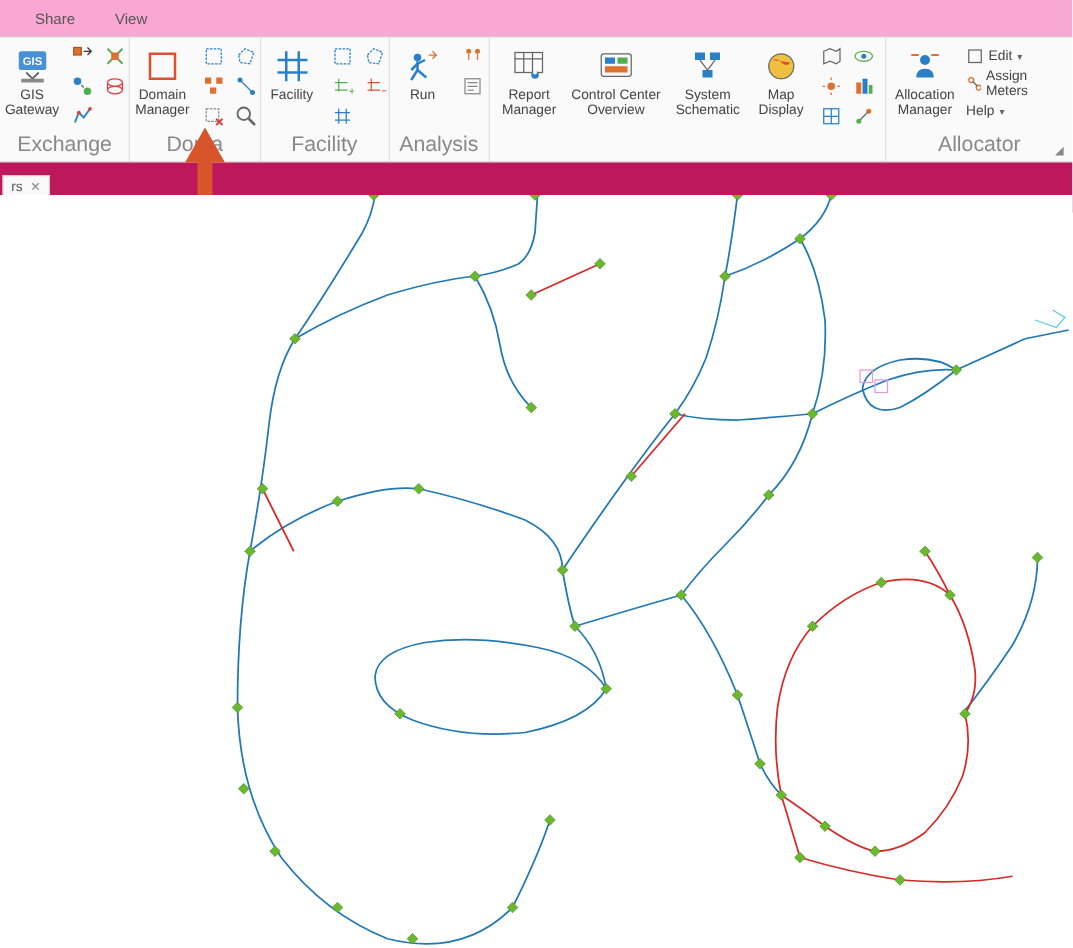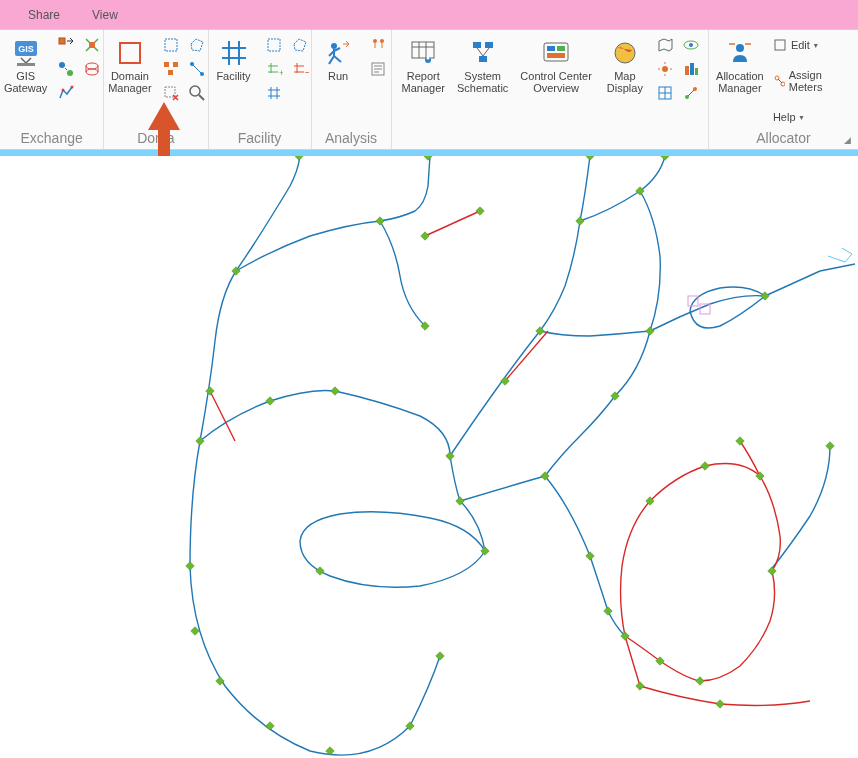--- a/index.html
+++ b/index.html
@@ -48,21 +48,21 @@
     min-width: 60px;
   }
   .ribbon-group:last-child { border-right: none; }
   .ribbon-group-content {
     display: flex;
     align-items: flex-start;
     gap: 4px;
     flex: 1;
   }
   .ribbon-group-label {
-    font-size: 14px;
+    font-size: 17px;
     color: #888;
     padding: 2px 0 1px 0;
     text-align: center;
     width: 100%;
   }
   .big-btn {
     display: flex;
     flex-direction: column;
     align-items: center;
     justify-content: flex-start;
@@ -111,21 +111,21 @@
     right: 2px;
     bottom: 2px;
     width: 12px;
     height: 12px;
     font-size: 9px;
     color: #888;
     cursor: pointer;
   }
   .doc-tabs {
     height: 40px;
-    background: #7dd3fc;
+    background: #be185d;
     border-bottom: 1px solid #d0d0d0;
     display: flex;
     align-items: center;
     padding-left: 2px;
     font-size: 11px;
     color: #555;
   }
   .doc-tab {
     background: #f9f9f9;
     border: 1px solid #d0d0d0;
@@ -378,45 +378,45 @@
               <circle cx="20" cy="22" r="3" fill="#2a80c8"></circle>
               <circle cx="20" cy="20" r="1.5" fill="#fff"></circle>
             </svg>
         </div>
         <div class="lbl" style="white-space:pre-line">Report
 Manager</div>
       </div>
       <div class="big-btn">
         <div class="icon-box">
           <svg width="30" height="30">
+              <rect x="3" y="5" width="24" height="18" fill="none" stroke="#666" rx="2"></rect>
+              <rect x="6" y="8" width="8" height="5" fill="#2a80c8"></rect>
+              <rect x="16" y="8" width="8" height="5" fill="#50b050"></rect>
+              <rect x="6" y="15" width="18" height="5" fill="#e07030"></rect>
+            </svg>
+        </div>
+        <div class="lbl" style="white-space:pre-line">Control Center
+Overview</div>
+      </div>
+      <div class="big-btn">
+        <div class="icon-box">
+          <svg width="30" height="30">
               <rect x="5" y="4" width="8" height="6" fill="#2a80c8"></rect>
               <rect x="17" y="4" width="8" height="6" fill="#2a80c8"></rect>
               <rect x="11" y="18" width="8" height="6" fill="#2a80c8"></rect>
               <line x1="9" y1="10" x2="15" y2="18" stroke="#666"></line>
               <line x1="21" y1="10" x2="15" y2="18" stroke="#666"></line>
             </svg>
         </div>
         <div class="lbl" style="white-space:pre-line">System
 Schematic</div>
       </div>
       <div class="big-btn">
         <div class="icon-box">
           <svg width="30" height="30">
-              <rect x="3" y="5" width="24" height="18" fill="none" stroke="#666" rx="2"></rect>
-              <rect x="6" y="8" width="8" height="5" fill="#2a80c8"></rect>
-              <rect x="16" y="8" width="8" height="5" fill="#50b050"></rect>
-              <rect x="6" y="15" width="18" height="5" fill="#e07030"></rect>
-            </svg>
-        </div>
-        <div class="lbl" style="white-space:pre-line">Control Center
-Overview</div>
-      </div>
-      <div class="big-btn">
-        <div class="icon-box">
-          <svg width="30" height="30">
               <circle cx="15" cy="15" r="10" fill="#f0c040"></circle>
               <path d="M8 10 Q12 8 15 12 Q20 16 22 12" fill="#e05030"></path>
               <circle cx="15" cy="15" r="10" fill="none" stroke="#666"></circle>
             </svg>
         </div>
         <div class="lbl" style="white-space:pre-line">Map
 Display</div>
       </div>
       <div class="small-col">
         <div class="small-btn">
@@ -473,21 +473,21 @@
           <svg width="30" height="30">
               <circle cx="15" cy="10" r="4" fill="#2a80c8"></circle>
               <path d="M8 24 Q8 17 15 17 Q22 17 22 24 Z" fill="#2a80c8"></path>
               <line x1="4" y1="6" x2="10" y2="6" stroke="#e07030" stroke-width="1.5"></line>
               <line x1="20" y1="6" x2="26" y2="6" stroke="#e07030" stroke-width="1.5"></line>
             </svg>
         </div>
         <div class="lbl" style="white-space:pre-line">Allocation
 Manager</div>
       </div>
-      <div class="small-col" style="gap:14px">
+      <div class="small-col" style="gap:0">
         <div class="text-row">
           <svg width="14" height="14">
               <rect x="2" y="2" width="10" height="10" fill="none" stroke="#666"></rect>
             </svg>
           <span>Edit</span>
           <span style="font-size:8px;color:#666">▾</span>
         </div>
         <div class="text-row">
           <svg width="14" height="14">
               <circle cx="4" cy="4" r="2" fill="none" stroke="#e07030"></circle>

